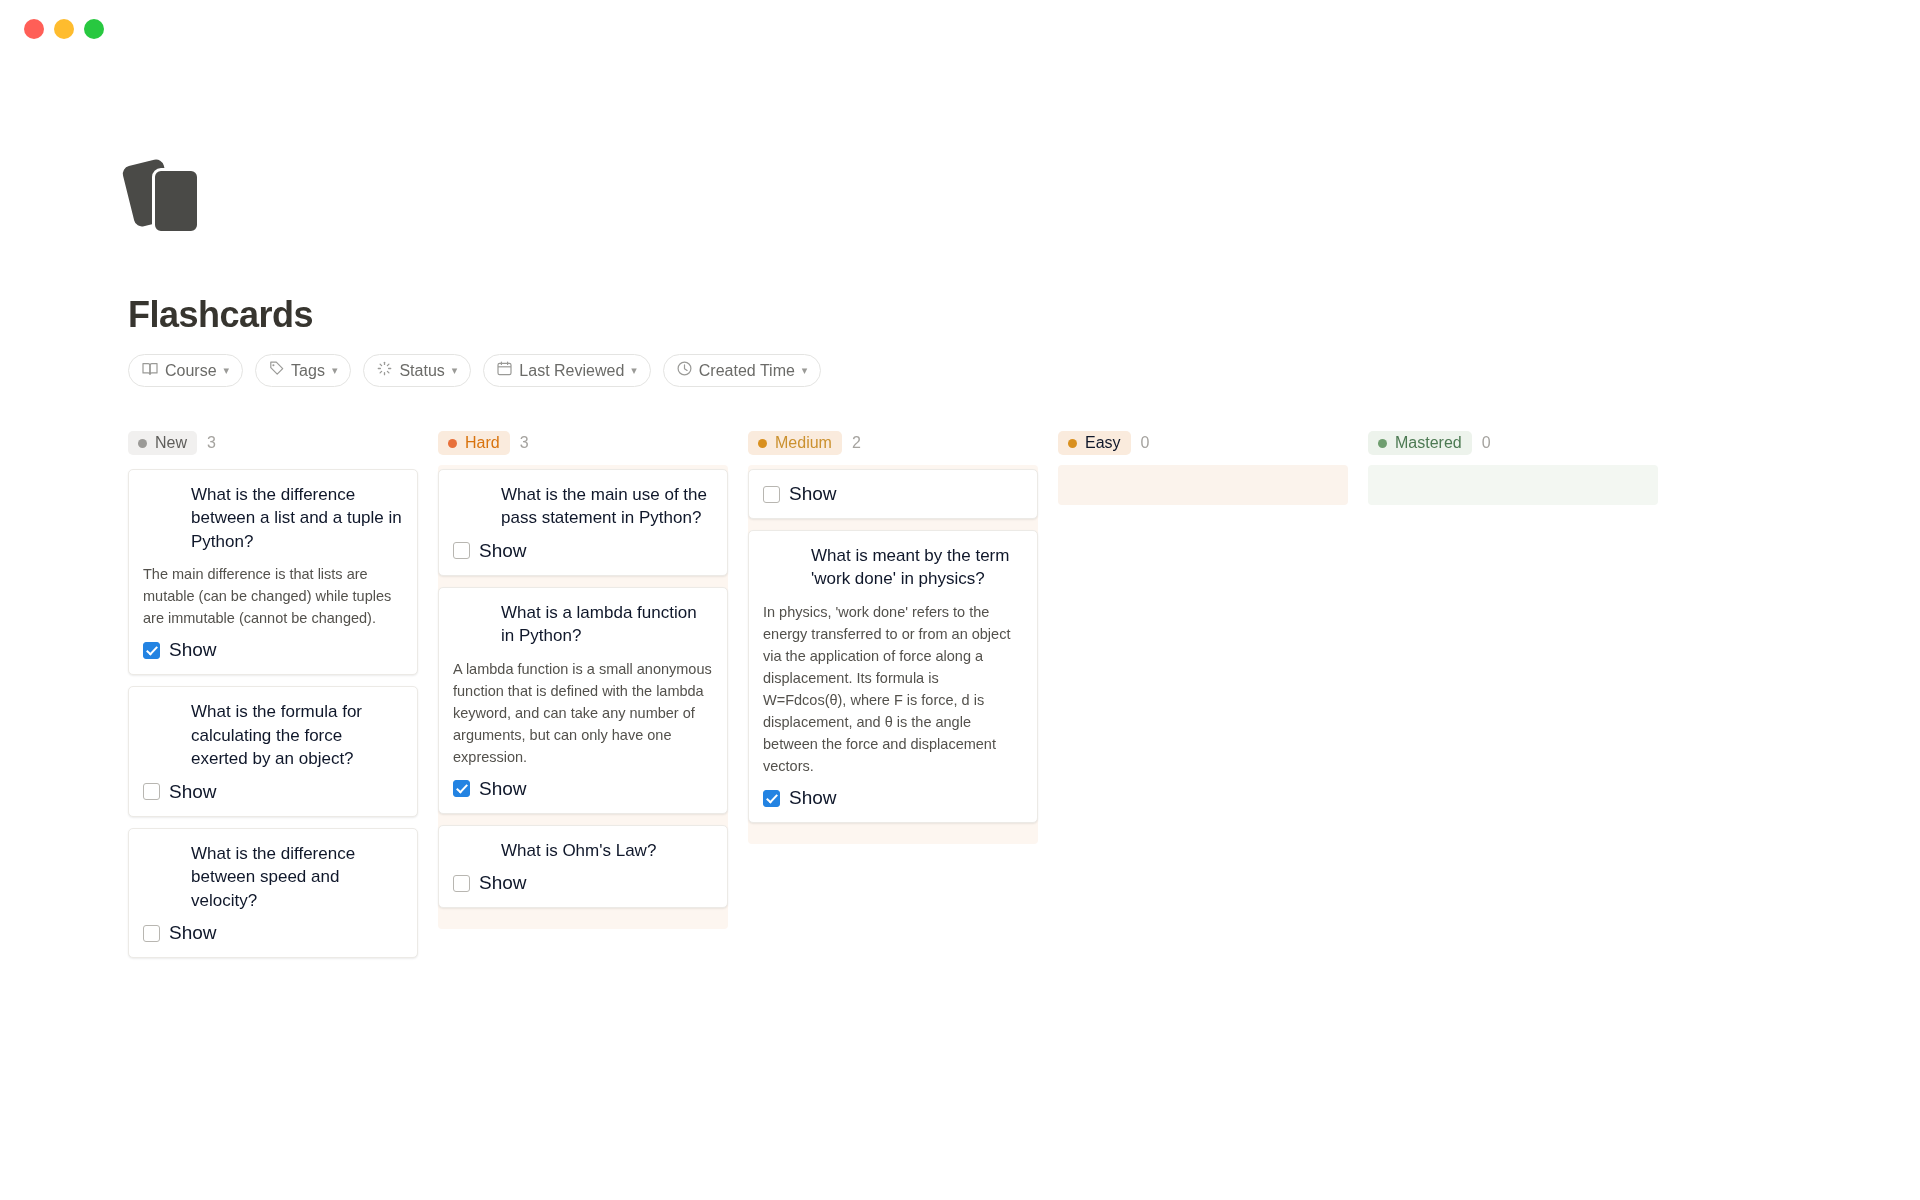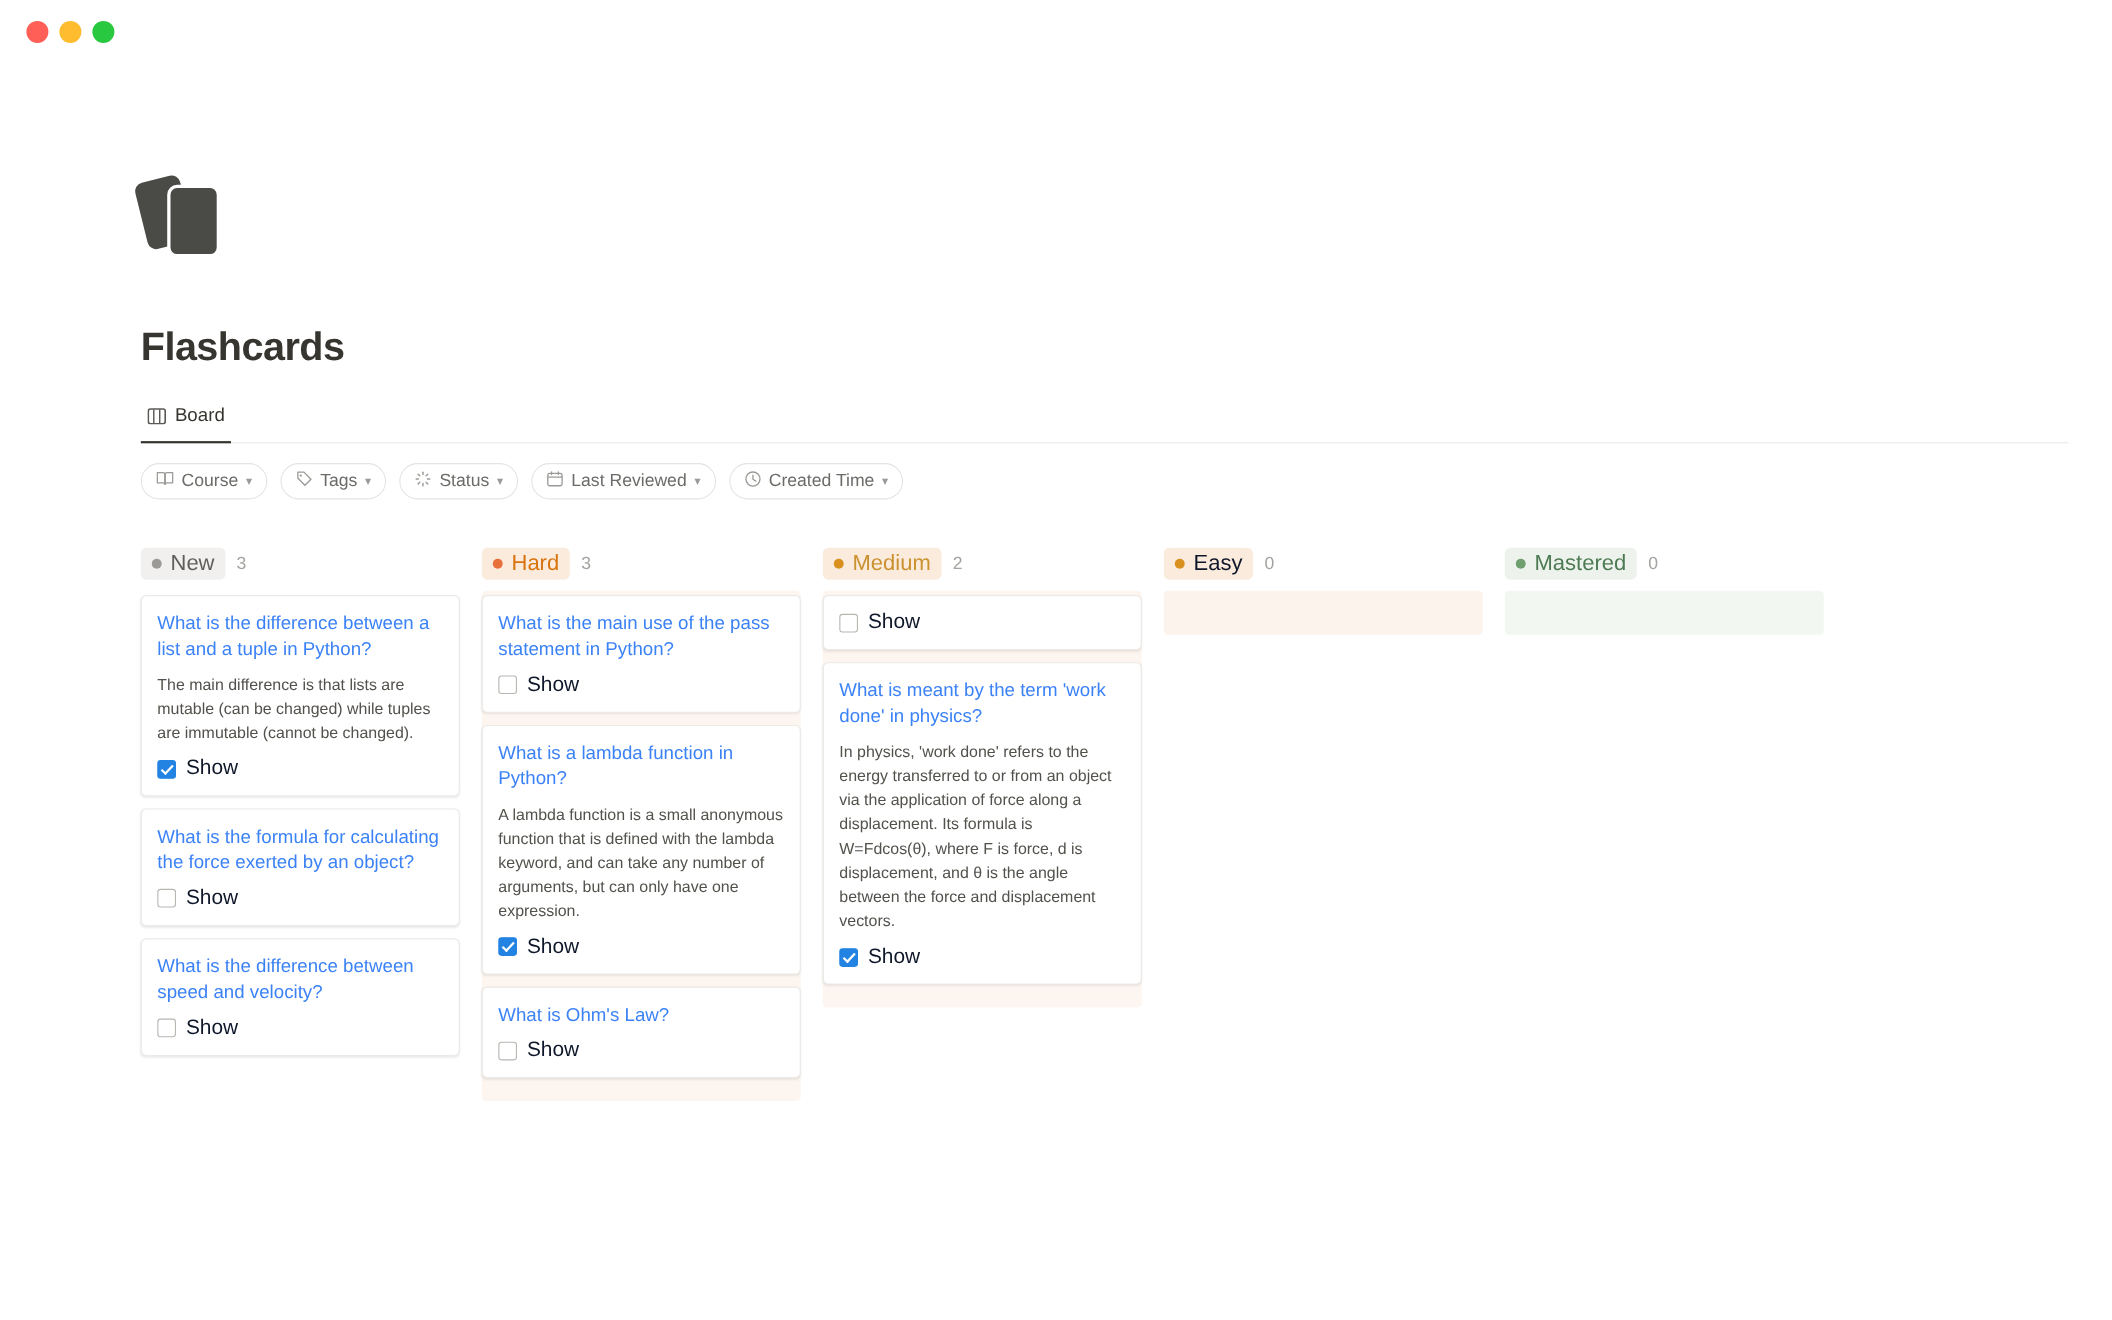--- a/index.html
+++ b/index.html
@@ -117,21 +117,21 @@
     align-items: center;
     gap: 10px;
     padding: 10px 4px 10px 0;
   }
   .group-chip {
     display: inline-flex;
     align-items: center;
     gap: 8px;
     border-radius: 5px;
     padding: 3px 10px;
-    font-size: 20px;
+    font-size: 16px;
     font-weight: 500;
   }
   .group-chip .gdot {
     width: 9px; height: 9px; border-radius: 50%;
     display: inline-block;
   }
   .count { font-size: 16px; color: #a5a39f; }
 
   .col-body {
     padding: 4px 0 10px 0;
@@ -142,22 +142,23 @@
     background: #ffffff;
     border: 1px solid #eceae6;
     border-radius: 5px;
     box-shadow: 0 1px 2px rgba(15,15,15,0.08);
     padding: 13px 14px 13px 14px;
     margin-bottom: 11px;
   }
   .card-q {
     font-size: 17px;
     line-height: 1.38;
-    color: #3b82f6;
+    color: #0f172a;
     margin-bottom: 10px;
+    margin-left: 48px;
   }
   .card-a {
     font-size: 14.5px;
     line-height: 1.52;
     color: #53514c;
     margin-bottom: 10px;
   }
   .show-row {
     display: flex;
     align-items: center;
@@ -202,32 +203,20 @@
 
 <div class="page">
 
   <div class="page-icon">
     <div class="card-back"></div>
     <div class="card-front"></div>
   </div>
 
   <div class="page-title">Flashcards</div>
 
-  <div class="view-tabs">
-    <div class="view-tab">
-      <span>
-        <svg width="17" height="15" viewBox="0 0 17 15" fill="none">
-          <rect x="0.8" y="0.8" width="15.4" height="13.4" rx="2" stroke="#5b5955" stroke-width="1.5"></rect>
-          <line x1="5.8" y1="1" x2="5.8" y2="14" stroke="#5b5955" stroke-width="1.3"></line>
-          <line x1="11.2" y1="1" x2="11.2" y2="14" stroke="#5b5955" stroke-width="1.3"></line>
-        </svg>
-      </span>
-      <span>Board</span>
-    </div>
-  </div>
 
   <div class="filters">
     <div class="pill">
       <span class="picon">
         <svg width="16" height="14" viewBox="0 0 16 14" fill="none">
           <path d="M1 1.6h5.2c.9 0 1.6.7 1.6 1.6v9c0-.7-.7-1.3-1.6-1.3H1V1.6z" stroke="#9a9a97" stroke-width="1.2" stroke-linejoin="round"></path>
           <path d="M15 1.6H9.8c-.9 0-1.6.7-1.6 1.6v9c0-.7.7-1.3 1.6-1.3H15V1.6z" stroke="#9a9a97" stroke-width="1.2" stroke-linejoin="round"></path>
         </svg>
       </span>
       <span>Course</span>

